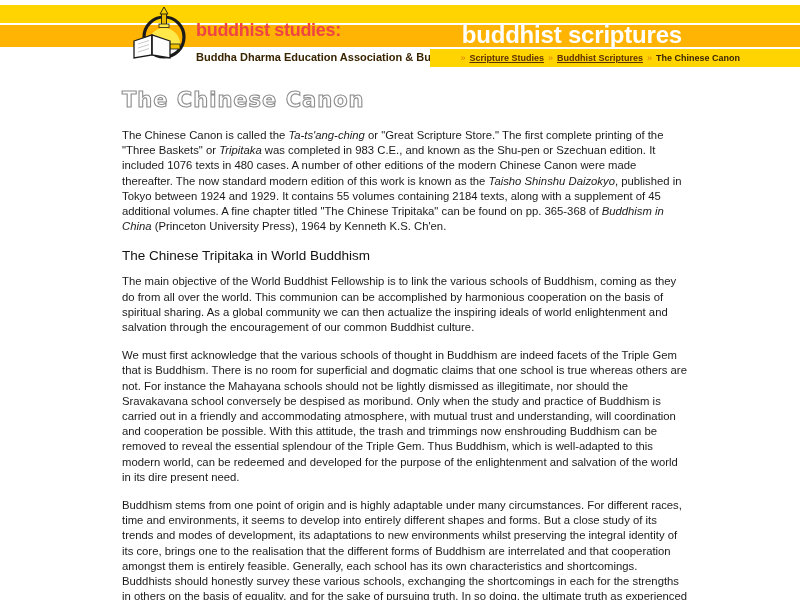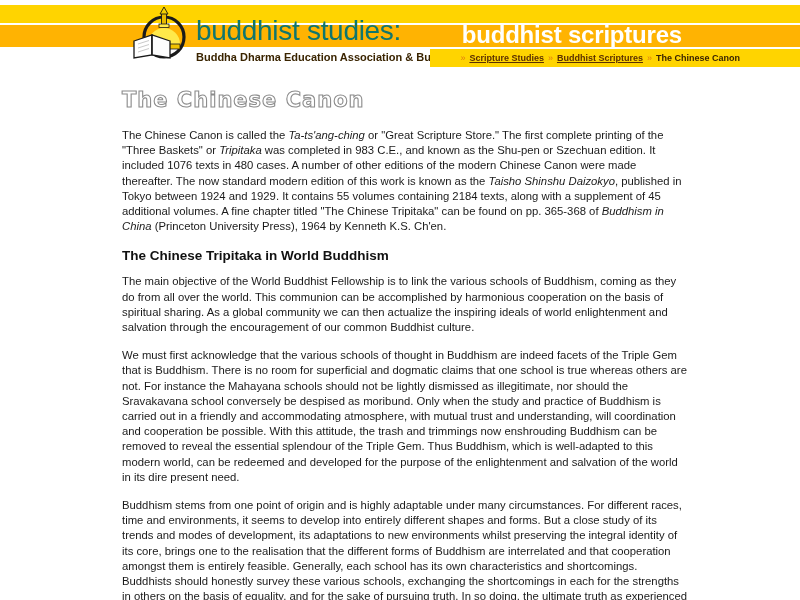--- a/index.html
+++ b/index.html
@@ -51,23 +51,23 @@
     z-index: 6;
   }
 
   .brand-block {
     position: absolute;
     left: 196px;
     top: 18px;
     z-index: 6;
   }
   .brand-title {
-    font-size: 28px;
-    font-weight: normal;
-    color: #0f766e;
+    font-size: 18px;
+    font-weight: bold;
+    color: #ef4444;
     letter-spacing: -0.3px;
     line-height: 25px;
     white-space: nowrap;
   }
   .brand-sub {
     font-size: 11px;
     font-weight: bold;
     color: #3a2400;
     line-height: 12px;
     margin-top: 8px;
@@ -139,21 +139,21 @@
     font-weight: bold;
     letter-spacing: 1px;
     color: #ffffff;
     -webkit-text-stroke: 1.1px #8c8c8c;
     margin: 6px 0 16px 0;
     line-height: 24px;
   }
 
   .subhead {
     font-size: 13.5px;
-    font-weight: bold;
+    font-weight: normal;
     color: #111111;
     margin: 12px 0 10px 0;
     line-height: 17px;
   }
 
   p.body {
     font-size: 11.3px;
     line-height: 15.2px;
     color: #1a1a1a;
     margin: 0 0 13px 0;

